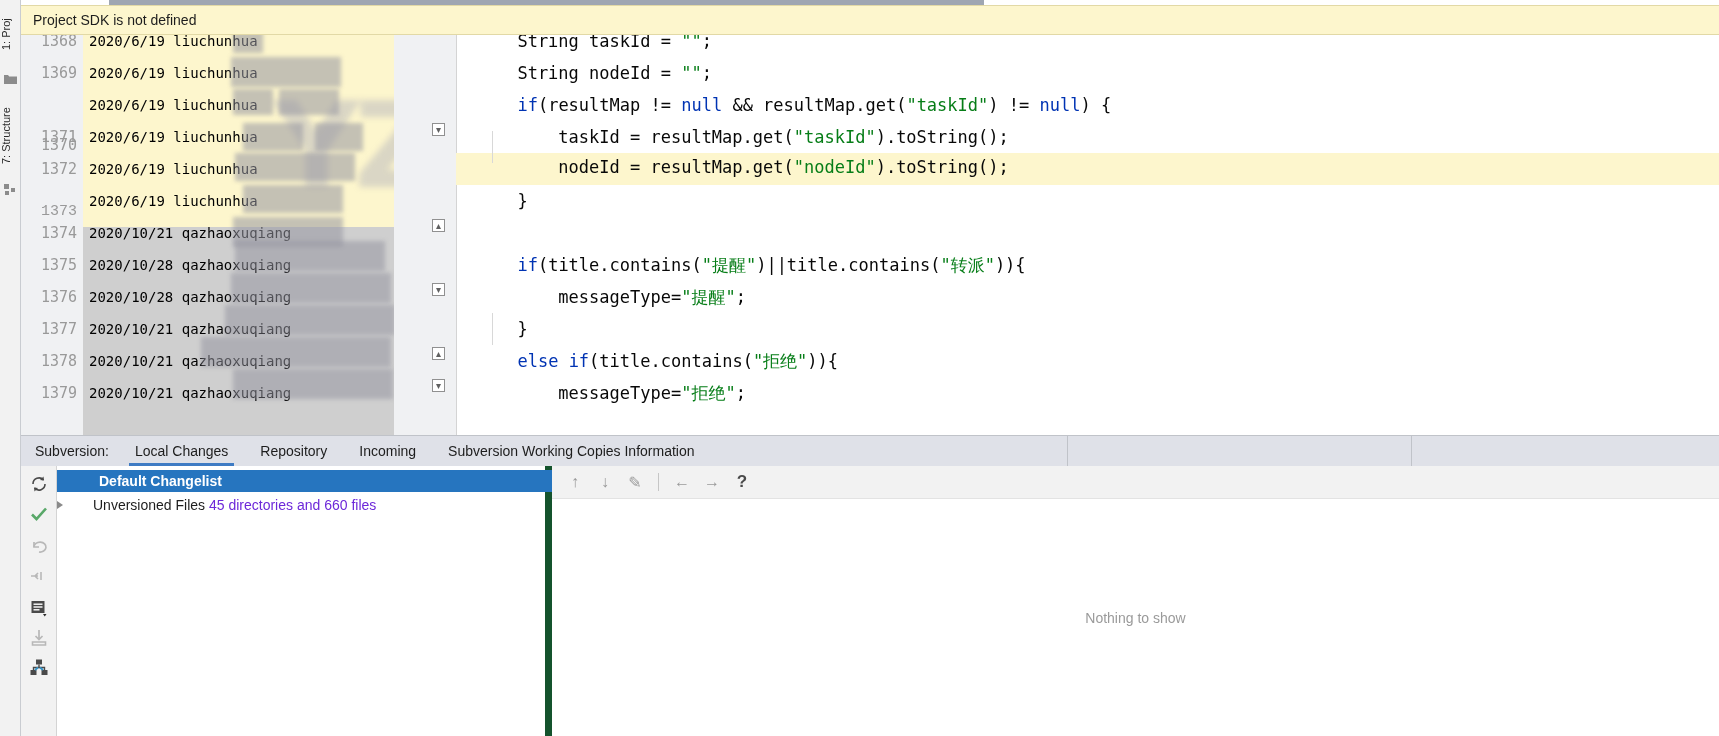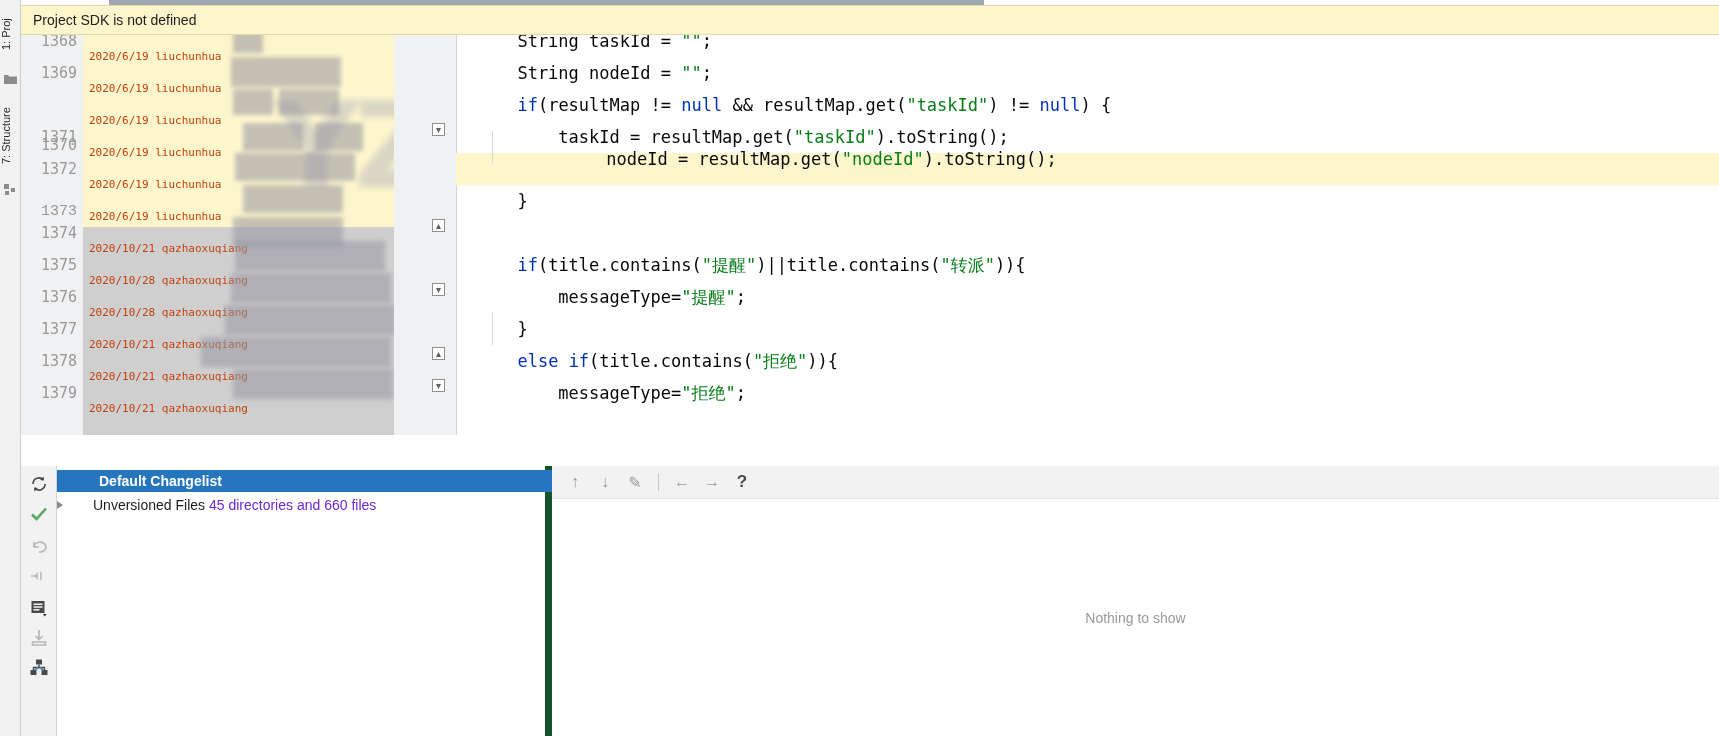--- a/index.html
+++ b/index.html
@@ -68,22 +68,22 @@
   .annotate {
     position: absolute; left: 62px; top: 0; width: 311px; height: 400px;
     background: #fdf6cd; overflow: hidden;
   }
   .annotate-lower {
     position: absolute; left: 0; top: 192px; width: 311px; height: 208px;
     background: #cfcfcf;
   }
   .ann-row {
     position: absolute; left: 6px; width: 305px; height: 32px; line-height: 32px;
-    font-family: "DejaVu Sans Mono", monospace; font-size: 11px;
-    color: #c2410c; white-space: nowrap; font-weight: 500; margin-top: 16px;
+    font-family: "DejaVu Sans Mono", monospace; font-size: 14px;
+    color: #000000; white-space: nowrap; font-weight: 500;
   }
   .ann-author { display: inline-block; }
   
   .blurmask {
     position: absolute; background: rgba(150,150,160,0.55);
     filter: blur(2px); border-radius: 1px;
   }
   .watermark {
     position: absolute; left: 190px; top: 60px;
     font-size: 120px; font-weight: bold; color: rgba(120,125,175,0.26);
@@ -292,35 +292,44 @@
       <div class="fold-mark" style="top:344px">▾</div>
     </div>
 
     <div class="code" id="codeArea">
       <div class="code-vline"></div>
     <div class="cl" style="top: -10px;">      String taskId = <span class="str">""</span>;</div>
         <div class="cl" style="top: 22px;">      String nodeId = <span class="str">""</span>;</div>
         <div class="cl" style="top: 86px;">          taskId = resultMap.get(<span class="str">"taskId"</span>).toString();</div>
         <div class="cl" style="top: 54px;">      <span class="kw">if</span>(resultMap != <span class="kw">null</span> &amp;&amp; resultMap.get(<span class="str">"taskId"</span>) != <span class="kw">null</span>) {</div>
         <div class="code-hl" style="top: 118px;"></div>
-        <div class="cl" style="top: 108px; padding-left: 48px;">          nodeId = resultMap.get(<span class="str">"nodeId"</span>).toString();</div>
+        <div class="cl" style="top: 116px;">          nodeId = resultMap.get(<span class="str">"nodeId"</span>).toString();</div>
         <div class="cl" style="top: 150px;">      }</div>
         <div class="cl" style="top: 214px;">      <span class="kw">if</span>(title.contains(<span class="str">"提醒"</span>)||title.contains(<span class="str">"转派"</span>)){</div>
         <div class="cl" style="top: 246px;">          messageType=<span class="str">"提醒"</span>;</div>
         <div class="cl" style="top: 278px;">      }</div>
         <div class="cl" style="top: 310px;">      <span class="kw">else</span> <span class="kw">if</span>(title.contains(<span class="str">"拒绝"</span>)){</div>
         <div class="cl" style="top: 342px;">          messageType=<span class="str">"拒绝"</span>;</div>
         <div class="indent-guide" style="left: 36px; top: 96px; height: 32px;"></div>
         <div class="indent-guide" style="left: 36px; top: 278px; height: 32px;"></div>
       </div>
 
   </div>
 
   <div class="toolwin">
 
+    <div class="tw-tabs" id="twTabs">
+      <span class="tw-label">Subversion:</span>
+    <div class="tw-tab active">Local Changes</div>
+        <div class="tw-tab">Repository</div>
+        <div class="tw-tab">Incoming</div>
+        <div class="tw-tab">Subversion Working Copies Information</div>
+        <div class="tw-sep" style="left: 1046px;"></div>
+        <div class="tw-sep" style="left: 1390px;"></div>
+      </div>
 
     <div class="tw-iconcol">
       <div class="tw-icon" style="top:8px">
         <svg width="20" height="20" viewBox="0 0 20 20">
           <path d="M4 10 a6 6 0 0 1 10.5 -4" stroke="#4a4a4a" stroke-width="1.6" fill="none"></path>
           <path d="M16 10 a6 6 0 0 1 -10.5 4" stroke="#4a4a4a" stroke-width="1.6" fill="none"></path>
           <path d="M14.5 2.5 l0.5 4 l-4 -0.6 Z" fill="#4a4a4a"></path>
           <path d="M5.5 17.5 l-0.5 -4 l4 0.6 Z" fill="#4a4a4a"></path>
         </svg>
       </div>

